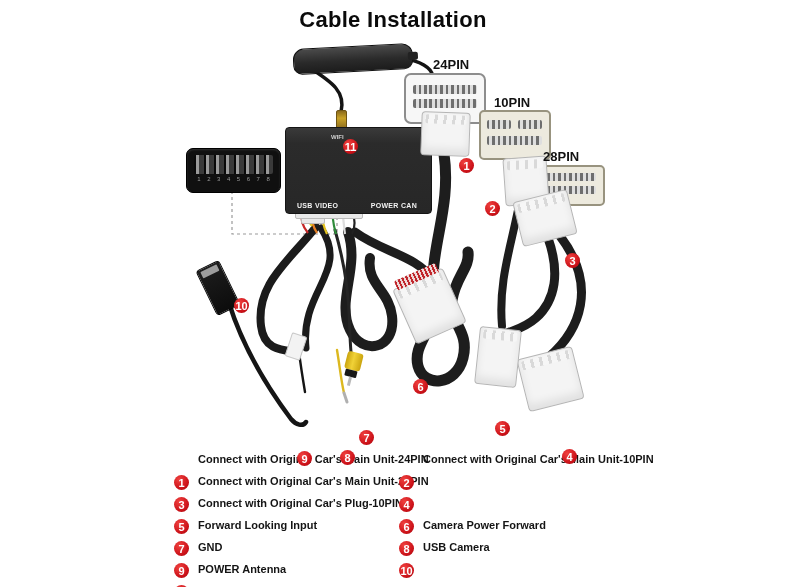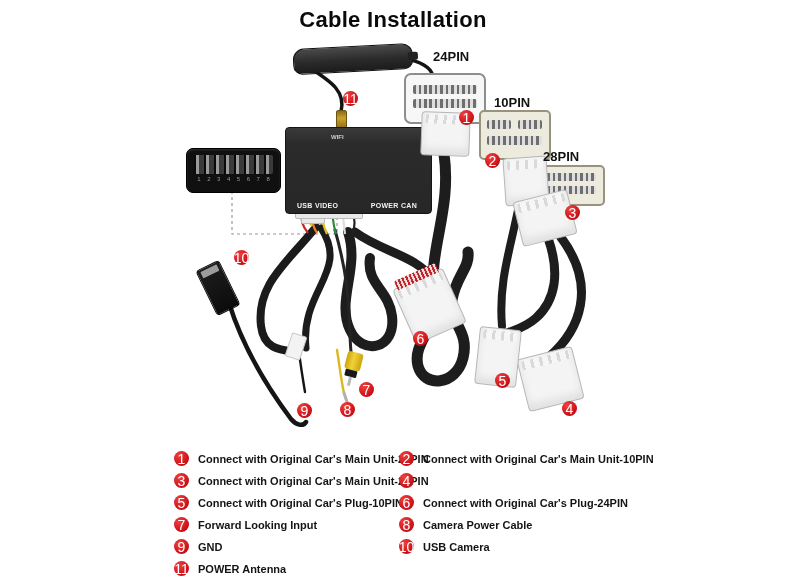--- a/index.html
+++ b/index.html
@@ -70,21 +70,21 @@
   .rca .pin { position:absolute; left:6.5px; top:25px; width:3px; height:9px; background:#b9b9b9; }
 
   .tag { position:absolute; left:288px; top:334px; width:14px; height:23px; z-index:9;
     background:#f3f3f3; border:1px solid #c9c9c9; border-radius:2px; transform:rotate(18deg); }
 
   .portconn { position:absolute; z-index:9; background:#e9e9e9; border:1px solid #bbb; border-radius:2px; }
 
   
   .badge { width:15px; height:15px; border-radius:50%;
     background:radial-gradient(circle at 35% 30%, #f0413f 0%, #cb1118 65%, #9c0d12 100%);
-    color:#fff; font-size:14px; font-weight:400; display:flex; align-items:center; justify-content:center; }
+    color:#fff; font-size:11px; font-weight:700; display:flex; align-items:center; justify-content:center;margin-top:48px; }
   .marker { position:absolute; z-index:60; }
 
   
   .legend-col { position:absolute; display:flex; flex-direction:column; gap:7px; z-index:30; }
   .legend-left { left:174px; top:451px; }
   .legend-right { left:399px; top:451px; }
   .legend-row { display:flex; align-items:center; gap:9px; height:15px; }
   .legend-text { font-size:11px; font-weight:700; color:#141414; white-space:nowrap; }
 </style>
 </head>
@@ -145,21 +145,21 @@
     <span>2</span>
     <span>3</span>
     <span>4</span>
     <span>5</span>
     <span>6</span>
     <span>7</span>
     <span>8</span>
   </div>
 </div>
 
-<div class="pinlabel" style="left:433px; top:49px;">24PIN</div>
+<div class="pinlabel" style="left:433px; top:57px;">24PIN</div>
 <div class="pinlabel" style="left:494px; top:95px;">10PIN</div>
 <div class="pinlabel" style="left:543px; top:149px;">28PIN</div>
 
 <div class="socket socket24">
   <div class="pins" style="left:7px; top:10px; width:64px; height:9px;"></div>
   <div class="pins" style="left:7px; top:24px; width:64px; height:9px;"></div>
 </div>
 <div class="socket socket10">
   <div class="pins" style="left:6px; top:8px;  width:24px; height:9px;"></div>
   <div class="pins" style="left:37px; top:8px; width:24px; height:9px;"></div>
@@ -264,23 +264,22 @@
 <div class="legend-col legend-right">
   <div class="legend-row">
       <div class="badge">2</div>
       <div class="legend-text">Connect with Original Car's Main Unit-10PIN</div>
     </div>
   <div class="legend-row">
       <div class="badge">4</div>
     </div>
   <div class="legend-row">
       <div class="badge">6</div>
-      <div class="legend-text">Connect with Original Car's Plug-24PIN</div>
     </div>
   <div class="legend-row">
       <div class="badge">8</div>
-      <div class="legend-text">Camera Power Cable</div>
+      <div class="legend-text">Camera Power Forward</div>
     </div>
   <div class="legend-row">
       <div class="badge">10</div>
       <div class="legend-text">USB Camera</div>
     </div>
 </div>
 
 </body></html>

